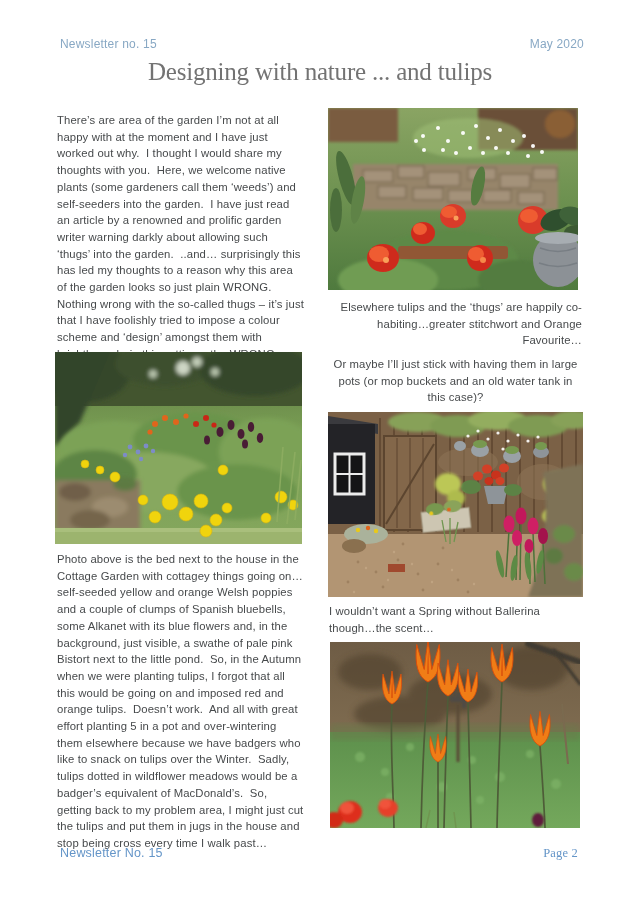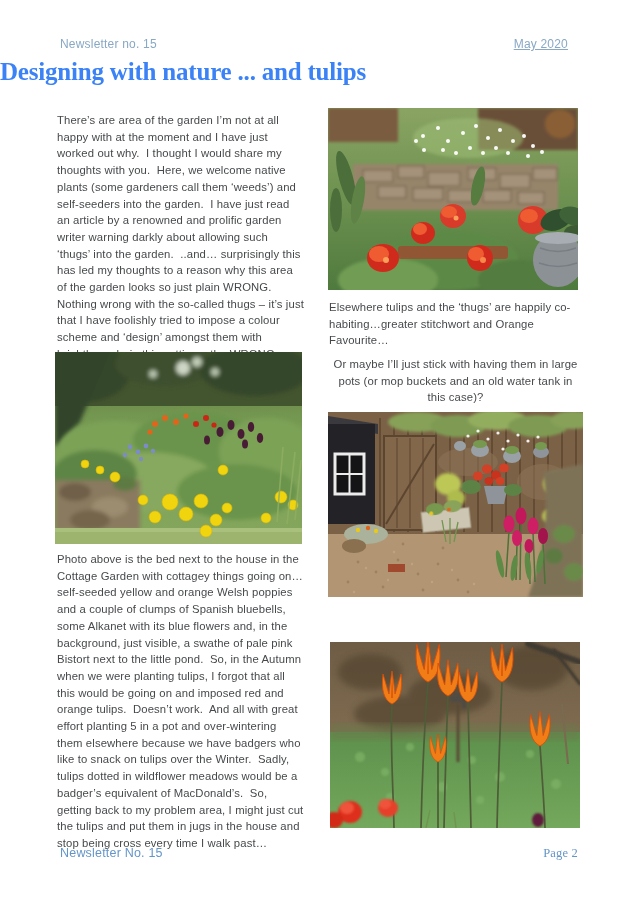--- a/index.html
+++ b/index.html
@@ -2,25 +2,25 @@
 <html><head>
 <meta charset="utf-8">
 <style>
   html,body { margin:0; padding:0; background:#ffffff; }
   .page {
     position:relative; width:640px; height:904px; background:#ffffff;
     font-family:"Liberation Sans", sans-serif; overflow:hidden;border-radius:7px;
   }
   .hdr-text { position:absolute; top:37px; font-size:12px; color:#88a8c4; letter-spacing:0.2px; }
   .hdr-left { left:60px; }
-  .hdr-right { right:72px;text-decoration:underline; }
+  .hdr-right { right:56px; }
   .page-title {
-    position:absolute; top:58px; left:0; right:0; margin:0; text-align:left;
-    font-family:"Liberation Serif", serif; font-weight:700; font-size:25px;
-    color:#3b82f6; letter-spacing:-0.2px;
+    position:absolute; top:58px; left:0; right:0; margin:0; text-align:center;
+    font-family:"Liberation Serif", serif; font-weight:400; font-size:25px;
+    color:#737373; letter-spacing:-0.2px;
   }
   .body-text {
     position:absolute; margin:0; color:#46494b; font-size:11.3px;
     line-height:16.7px; letter-spacing:0.12px; white-space:pre-wrap;
   }
   .col-left  { left:57px;  width:247px; }
   .col-right { left:329px; width:253px; }
   .photo { position:absolute; display:block; }
   .ftr-text { position:absolute; top:846px; font-size:12.5px; color:#6495c8; letter-spacing:0.2px; }
   .ftr-left { left:60px; }
@@ -241,21 +241,21 @@
       <ellipse cx="228" cy="112" rx="16" ry="10" fill="#2f4f2e" transform="rotate(-20 228 112)"></ellipse>
       <ellipse cx="245" cy="108" rx="14" ry="9" fill="#3f6239" transform="rotate(15 245 108)"></ellipse>
       <ellipse cx="248" cy="125" rx="12" ry="8" fill="#3c5a33"></ellipse>
       <ellipse cx="230" cy="152" rx="25" ry="27" fill="#8c9196"></ellipse>
       <ellipse cx="230" cy="130" rx="23" ry="6" fill="#a7adb2"></ellipse>
       <path d="M212,140 Q230,147 248,140" stroke="#787e84" stroke-width="1.5" fill="none"></path>
       <path d="M211,155 Q230,162 249,155" stroke="#787e84" stroke-width="1.5" fill="none"></path>
     </g>
   </svg>
 
-  <p class="body-text col-right" style="top:299px;">Elsewhere tulips and the ‘thugs’ are happily co-habiting…greater stitchwort and Orange Favourite…</p>
+  <p class="body-text col-right" style="top:299px;text-align:right;">Elsewhere tulips and the ‘thugs’ are happily co-habiting…greater stitchwort and Orange Favourite…</p>
 
   <p class="body-text col-right" style="top:356px;text-align:center;">Or maybe I’ll just stick with having them in large pots (or mop buckets and an old water tank in this case)?</p>
 
   <svg class="photo" style="left:328px; top:412px;" width="255" height="185" viewBox="0 0 255 185" role="img" aria-label="Gravel garden with tall wooden fence and gate, black shed window, hanging pots, red tulips in pots and magenta tulips">
     <defs>
       <filter id="pc-bl">
           <feGaussianBlur stdDeviation="1.4"></feGaussianBlur>
         </filter>
       <filter id="pc-bl1">
           <feGaussianBlur stdDeviation="0.5"></feGaussianBlur>
@@ -426,20 +426,21 @@
         <circle cx="26" cy="180" r="1.2"></circle>
     </g>
     <rect x="60" y="152" width="17" height="8" fill="#a04a2e" filter="url(#pc-bl1)"></rect>
     <g stroke="#6f9650" stroke-width="1.3">
       <line x1="118" y1="130" x2="114" y2="108"></line>
         <line x1="122" y1="132" x2="122" y2="106"></line>
         <line x1="126" y1="130" x2="130" y2="110"></line>
     </g>
   </svg>
 
+  <p class="body-text col-right" style="top:603px;">I wouldn’t want a Spring without Ballerina though…the scent…</p>
 
   <svg class="photo" style="left:330px; top:642px;" width="250" height="186" viewBox="0 0 250 186" role="img" aria-label="Orange flame-shaped Ballerina tulips on tall stems against a blurred green and brown background with an old water tap">
     <defs>
       <linearGradient id="pd-top" x1="0" y1="0" x2="0" y2="1">
         <stop offset="0" stop-color="#6e5c45"></stop>
           <stop offset="1" stop-color="#7f6c50"></stop>
       </linearGradient>
       <linearGradient id="pd-bot" x1="0" y1="0" x2="0" y2="1">
         <stop offset="0" stop-color="#5d904c"></stop>
           <stop offset="1" stop-color="#74a85c"></stop>

